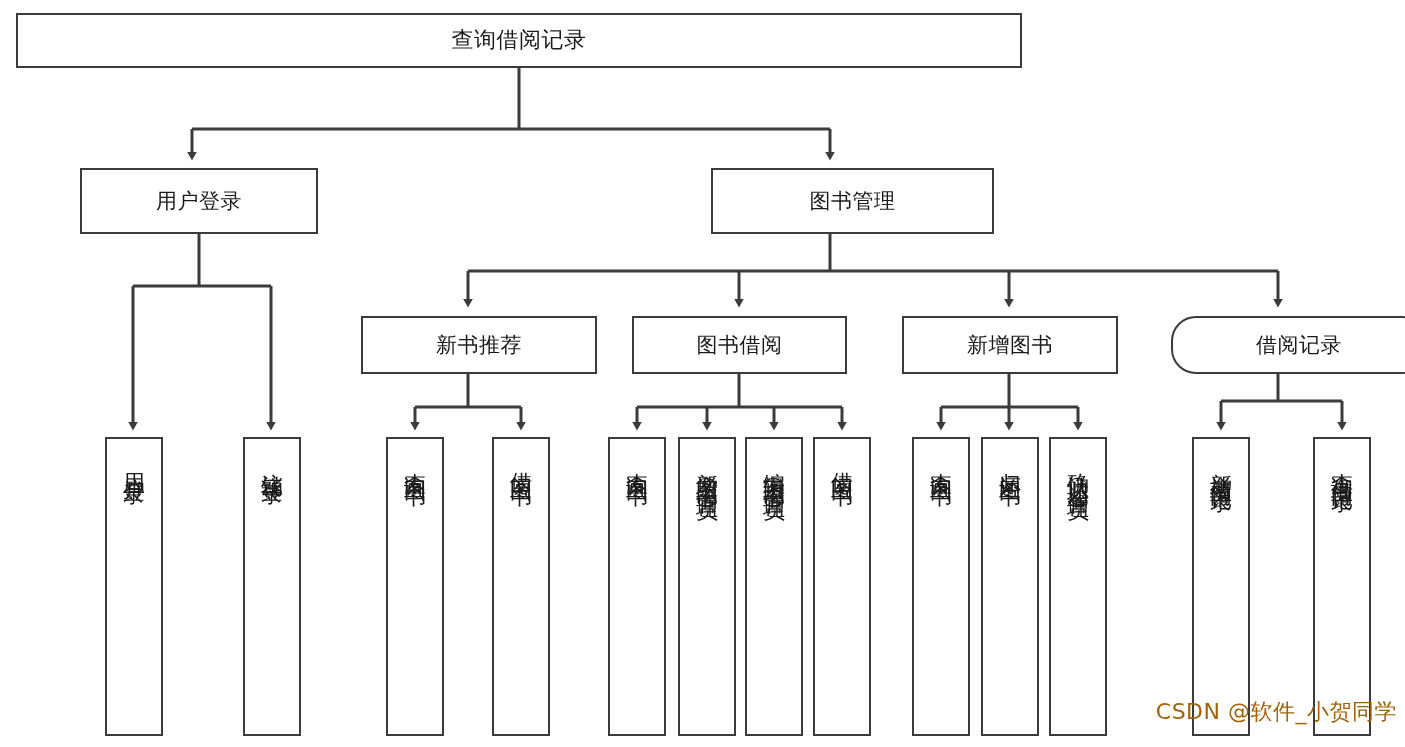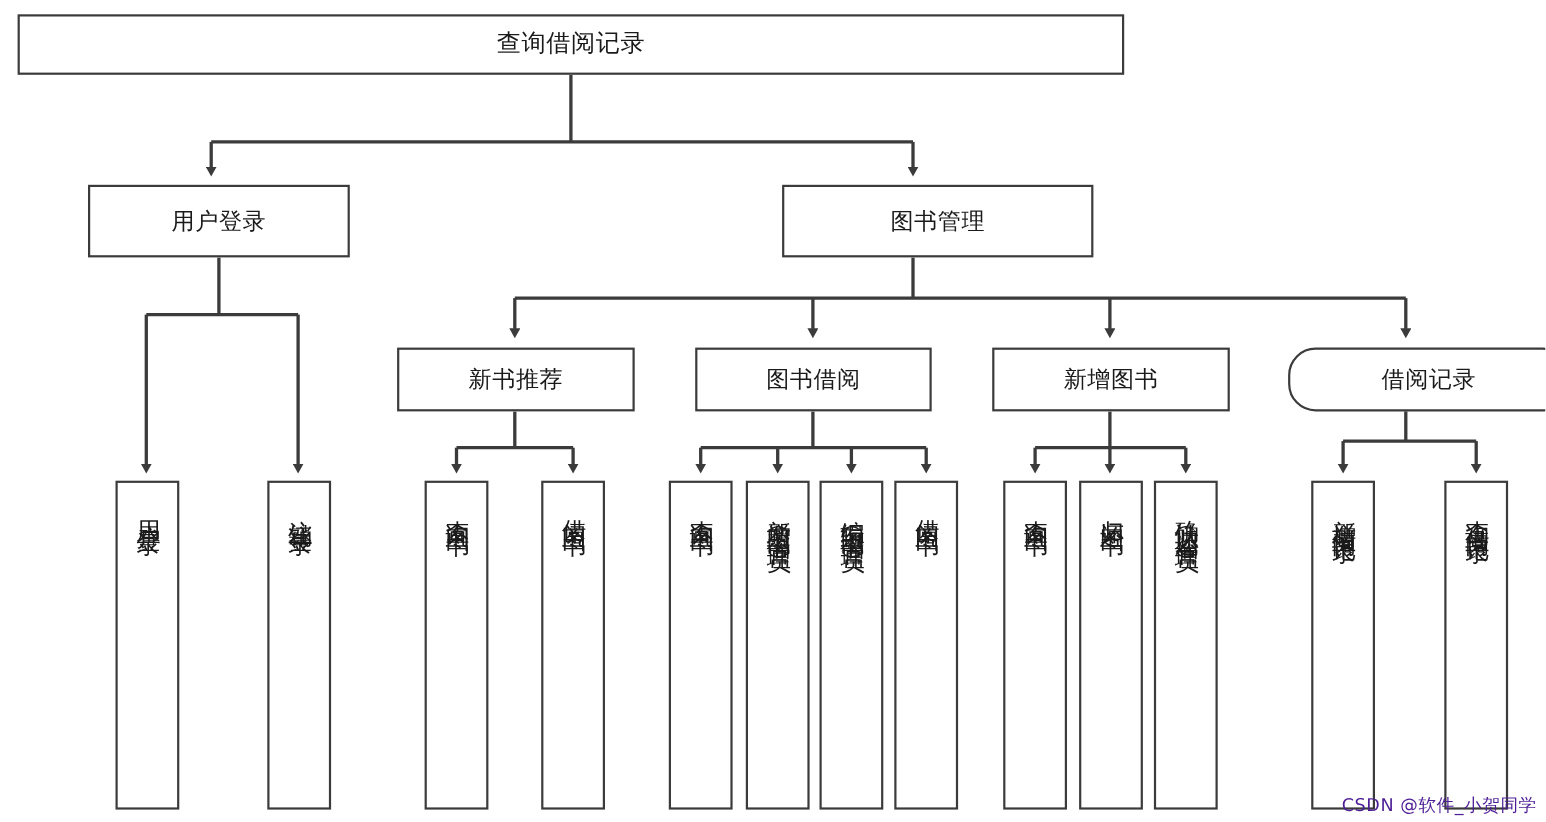--- a/index.html
+++ b/index.html
@@ -57,23 +57,23 @@
   .node.vertical .node-label {
     writing-mode: vertical-rl;
     text-orientation: upright;
     font-size: 22px;
     letter-spacing: 4px;
     line-height: 1;
   }
   #watermark {
     position: absolute;
     right: 8px;
-    bottom: 4px;
-    font-size: 16px;
-    color: #4c1d95;
+    bottom: 20px;
+    font-size: 22px;
+    color: #a16207;
     letter-spacing: 0.5px;
     white-space: nowrap;
     user-select: none;
   }
 </style>
 </head>
 <body>
 
 <div id="diagram-canvas">
 
@@ -132,21 +132,21 @@
   </div>
 
   <div class="node horizontal" style="left:80px; top:168px; width:238px; height:66px;">
     <span class="node-label">用户登录</span>
   </div>
 
   <div class="node horizontal" style="left:711px; top:168px; width:283px; height:66px;">
     <span class="node-label">图书管理</span>
   </div>
 
-  <div class="node horizontal" style="left:361px; top:316px; width:216px; height:58px;">
+  <div class="node horizontal" style="left:361px; top:316px; width:236px; height:58px;">
     <span class="node-label">新书推荐</span>
   </div>
 
   <div class="node horizontal" style="left:632px; top:316px; width:215px; height:58px;">
     <span class="node-label">图书借阅</span>
   </div>
 
   <div class="node horizontal" style="left:902px; top:316px; width:216px; height:58px;">
     <span class="node-label">新增图书</span>
   </div>

